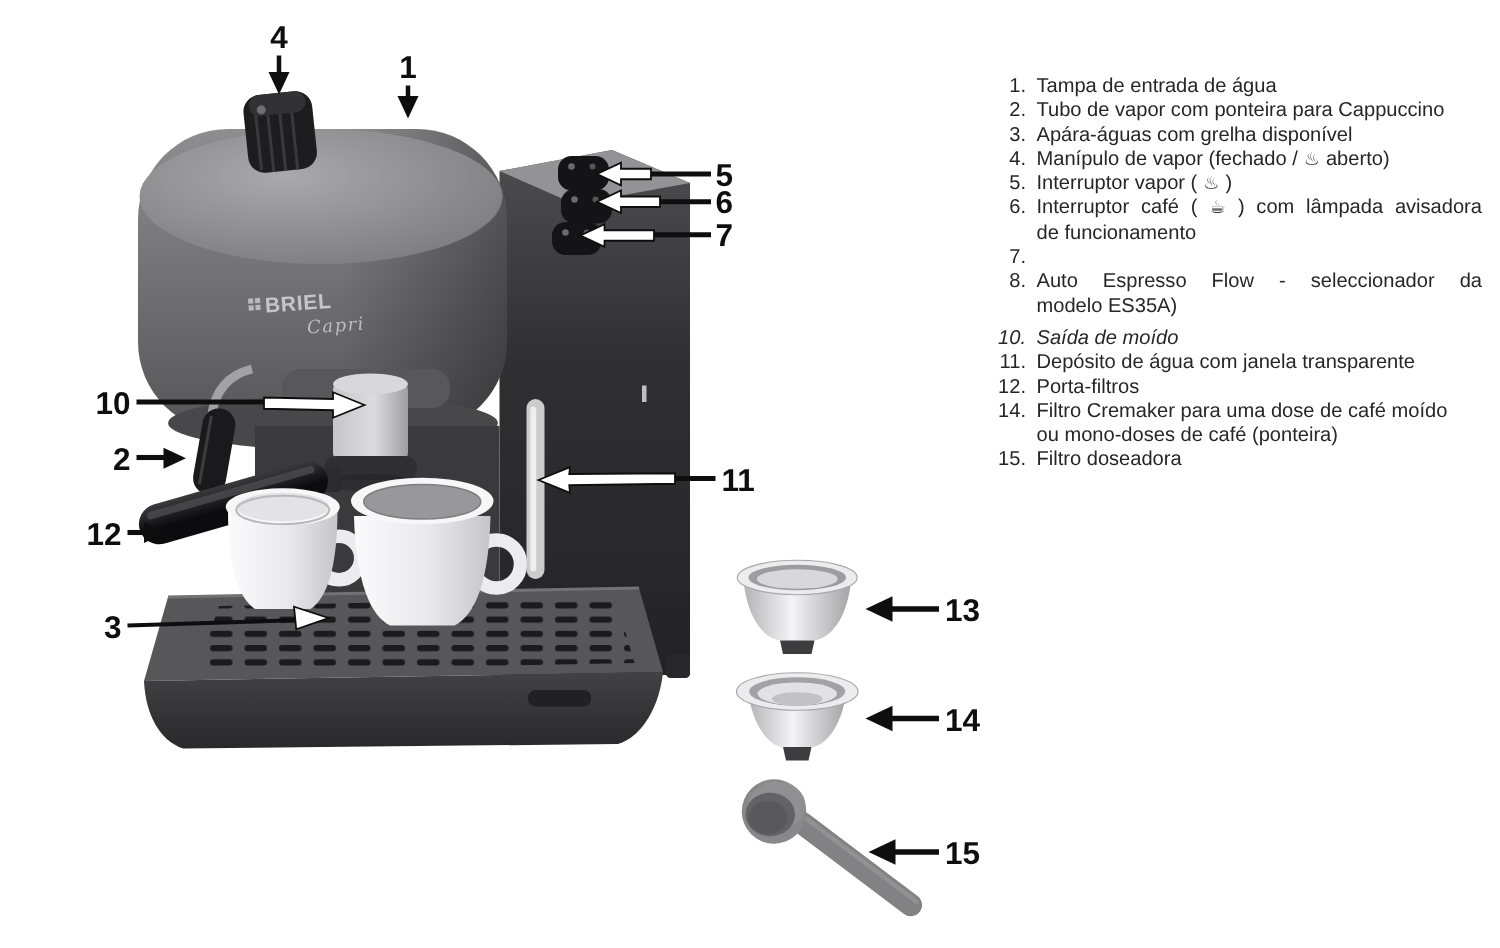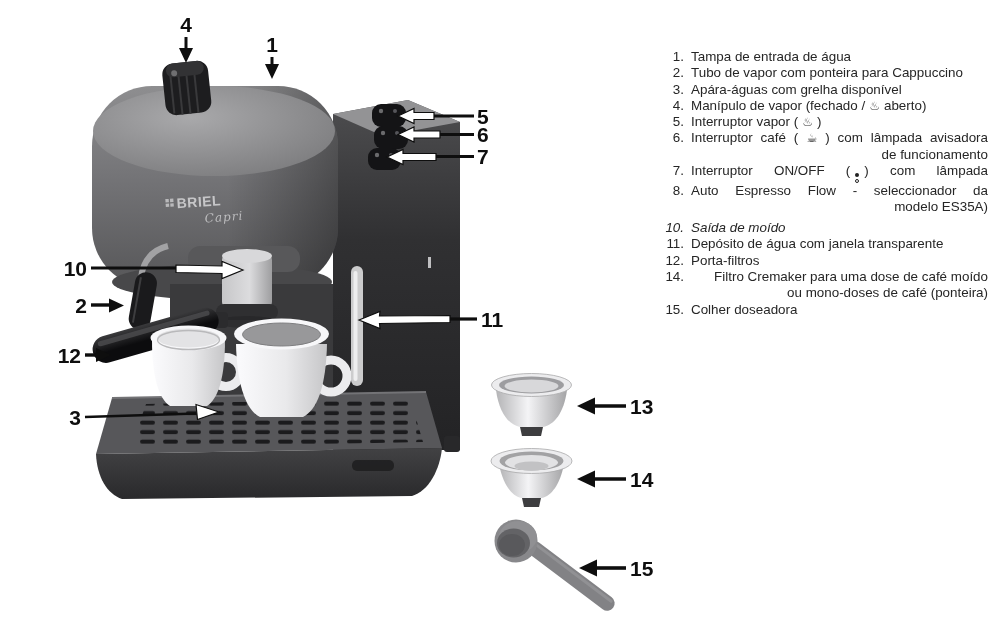--- a/index.html
+++ b/index.html
@@ -7,21 +7,21 @@
          font-family:"Liberation Sans",sans-serif;}
   .fig{position:absolute;left:0;top:0;}
   .callout-num{font-family:"Liberation Sans",sans-serif;font-weight:bold;font-size:21px;fill:#0e0e0e;}
   .logo-text{font-family:"Liberation Sans",sans-serif;font-weight:bold;font-size:14px;fill:#c6c6c8;letter-spacing:.5px;}
   .logo-script{font-family:"DejaVu Serif",serif;font-style:italic;font-size:12px;fill:#bcbcbe;letter-spacing:1px;}
   .parts-list{position:absolute;left:662px;top:49px;width:326px;font-size:13.4px;line-height:16.3px;color:#262626;}
   .pl-item{display:flex;align-items:flex-start;}
   .pl-item.gap{margin-top:5px;font-style:italic;}
   .pl-num{flex:0 0 22px;text-align:right;margin-right:7px;white-space:nowrap;}
   .pl-text{flex:1;}
-  .ln{display:block;text-align:right;}
+  .ln{display:block;}
   .jl{text-align:justify;text-align-last:justify;}
   .sym{font-family:"DejaVu Sans",sans-serif;font-size:12px;margin:0 4px;color:#333;}
   .pw-icon{display:inline-flex;flex-direction:column;align-items:center;gap:1.5px;margin:0 5px;vertical-align:-2px;}
   .pwd{width:4px;height:4px;border-radius:50%;box-sizing:border-box;}
   .pwd.f{background:#222;}
   .pwd.o{border:1.3px solid #222;}
 </style>
 </head>
 <body>
 
@@ -309,24 +309,20 @@
       <span class="pl-num">6.</span>
       <span class="pl-text">
         <span class="ln jl"><span>Interruptor café (</span><span class="sym">☕</span><span>) com lâmpada avisadora</span></span>
         <span class="ln">de funcionamento</span>
       </span>
     </div>
 
     <div class="pl-item">
       <span class="pl-num">7.</span>
       <span class="pl-text">
-        <span class="ln jl"><span>Interruptor ON/OFF (</span><span class="pw-icon">
-              <i class="pwd f"></i>
-              <i class="pwd o"></i>
-            </span><span>) com lâmpada</span></span>
       </span>
     </div>
 
     <div class="pl-item">
       <span class="pl-num">8.</span>
       <span class="pl-text">
         <span class="ln jl">Auto Espresso Flow - seleccionador da</span>
         <span class="ln">modelo ES35A)</span>
       </span>
     </div>
@@ -350,17 +346,17 @@
     <div class="pl-item">
       <span class="pl-num">14.</span>
       <span class="pl-text">
         <span class="ln">Filtro Cremaker para uma dose de café moído</span>
         <span class="ln">ou mono-doses de café (ponteira)</span>
       </span>
     </div>
 
     <div class="pl-item">
       <span class="pl-num">15.</span>
-      <span class="pl-text">Colher doseadora</span>
+      <span class="pl-text">Filtro doseadora</span>
     </div>
 
   </div>
 </div>
 
 </body></html>

